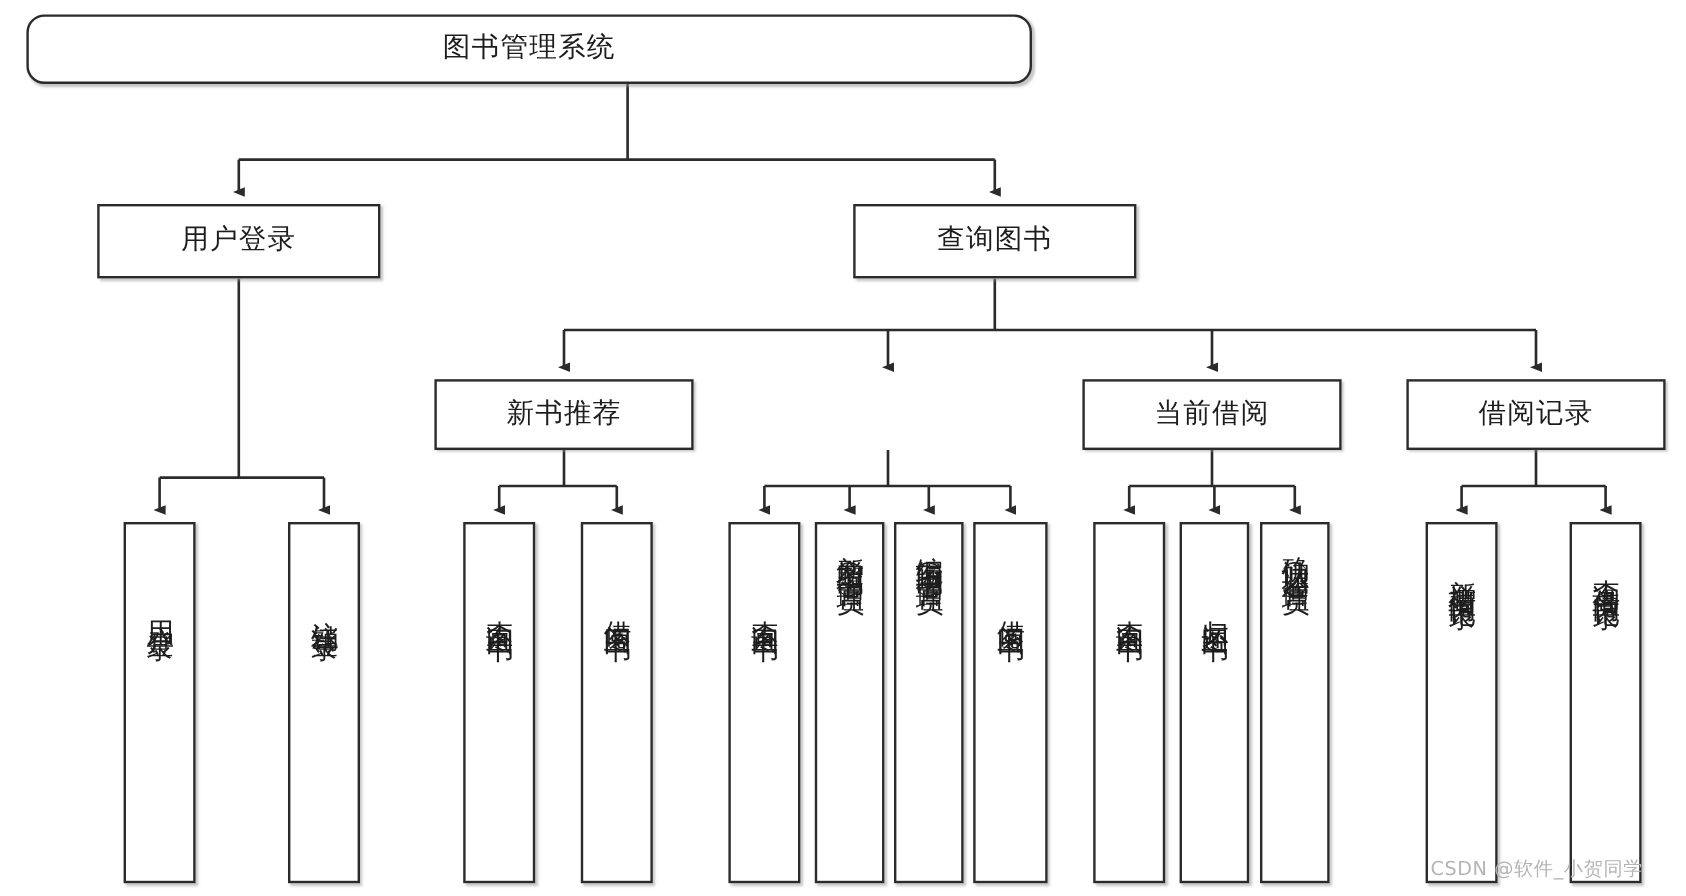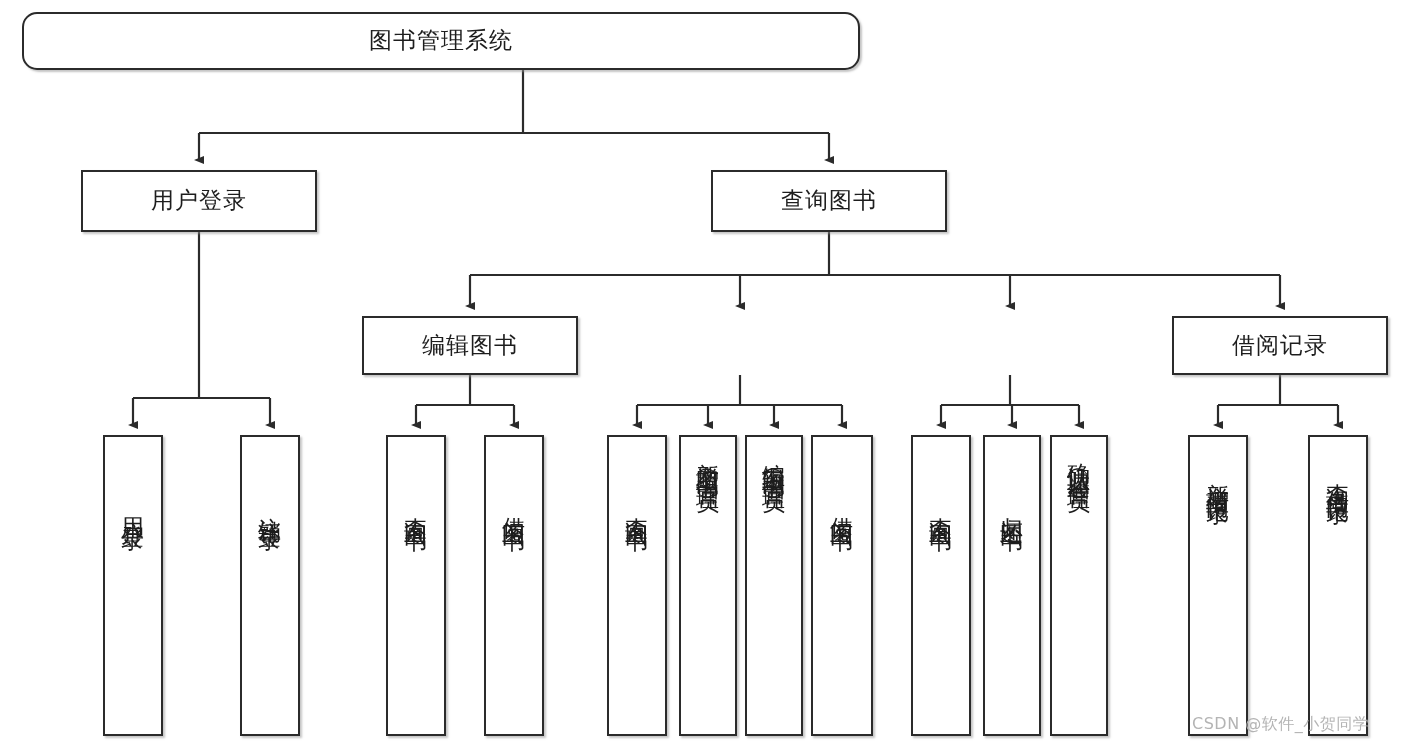--- a/index.html
+++ b/index.html
@@ -126,21 +126,24 @@
   </div>
 
   <div class="node horiz" style="left:81px; top:170px; width:236px; height:62px;">
     <span class="htext">用户登录</span>
   </div>
   <div class="node horiz" style="left:711px; top:170px; width:236px; height:62px;">
     <span class="htext">查询图书</span>
   </div>
 
   <div class="node horiz" style="left:362px; top:316px; width:216px; height:59px;">
-    <span class="htext">编辑图书</span>
+    <span class="htext">新书推荐</span>
+  </div>
+  <div class="node horiz" style="left:902px; top:316px; width:216px; height:59px;">
+    <span class="htext">当前借阅</span>
   </div>
   <div class="node horiz" style="left:1172px; top:316px; width:216px; height:59px;">
     <span class="htext">借阅记录</span>
   </div>
 
   <div class="node vert" style="left:103px; top:435px; width:60px; height:301px; padding-top:62px;">
     <span class="vtext">用户登录</span>
   </div>
   <div class="node vert" style="left:240px; top:435px; width:60px; height:301px; padding-top:62px;">
     <span class="vtext">注销登录</span>

